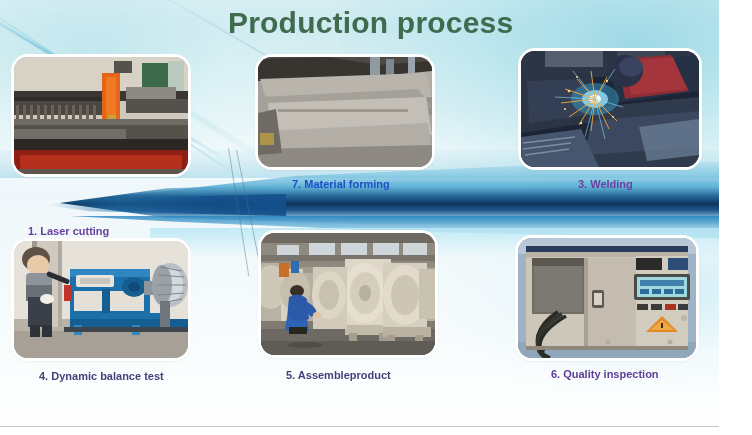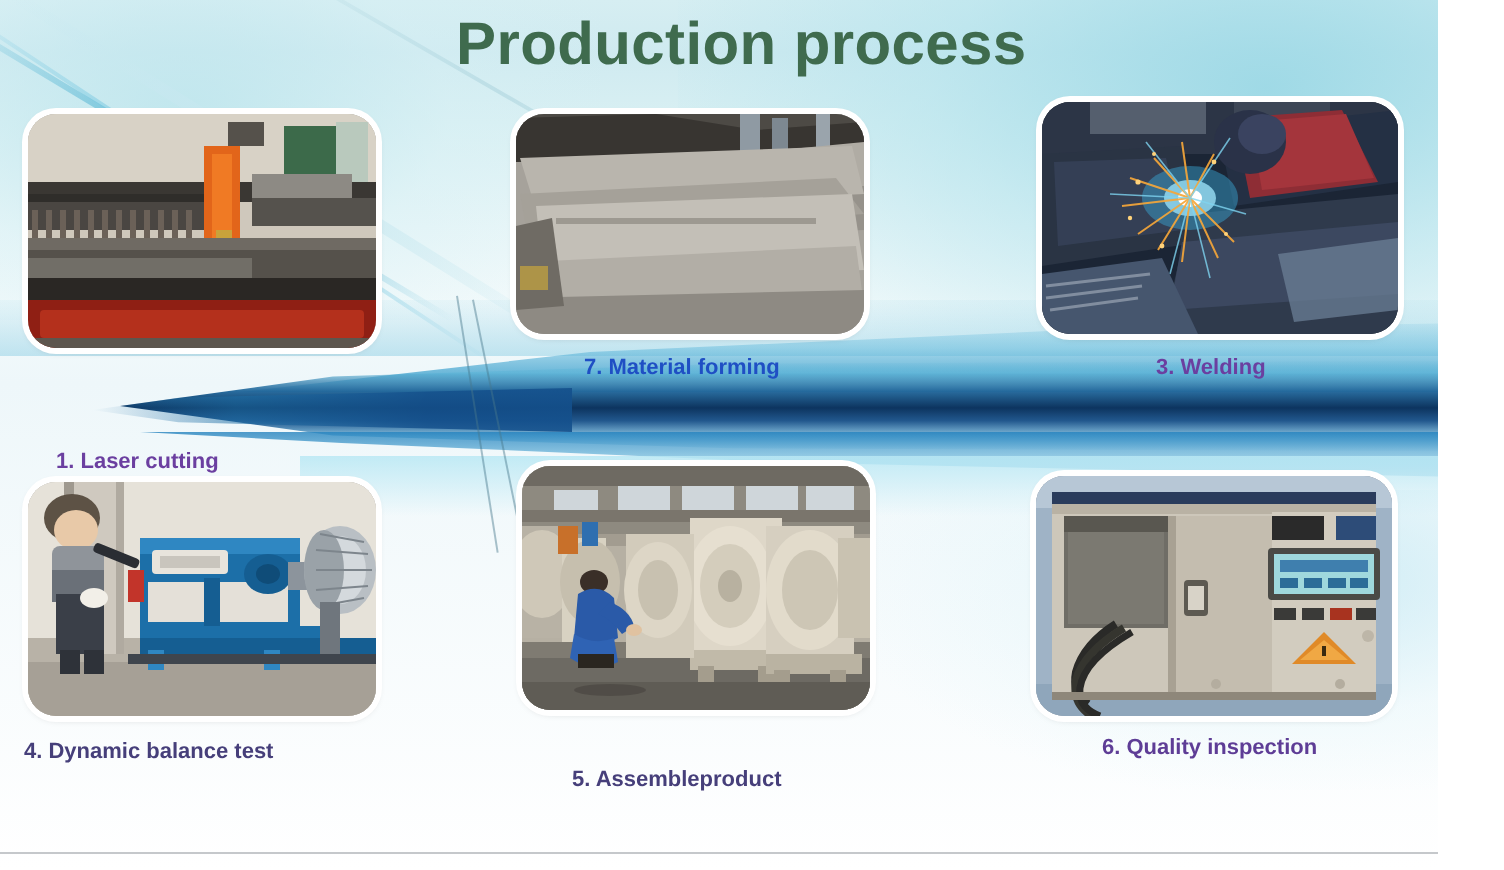--- a/index.html
+++ b/index.html
@@ -451,21 +451,21 @@
         <line x1="146" y1="62" x2="168" y2="58"></line>
       </g>
       <rect x="56" y="72" width="96" height="12" fill="#1c6fa8"></rect>
       <rect x="56" y="78" width="118" height="8" fill="#155e92"></rect>
       <rect x="60" y="84" width="8" height="10" fill="#2f87c2"></rect>
       <rect x="118" y="84" width="8" height="10" fill="#2f87c2"></rect>
       <rect x="146" y="60" width="10" height="26" fill="#6f767d"></rect>
       <rect x="50" y="86" width="124" height="5" fill="#3f454d"></rect>
     </svg>
   </div>
-  <div class="cap" style="left: 12px; top: 370px; color: rgb(70, 63, 122);">4. Dynamic balance test</div>
+  <div class="cap" style="left: 39px; top: 370px; color: rgb(70, 63, 122);">4. Dynamic balance test</div>
 
   <div class="tile" style="left:261px; top:233px; width:174px; height:122px;">
     <svg class="ph" viewBox="0 0 174 122" preserveAspectRatio="none">
       <rect x="0" y="0" width="174" height="122" fill="#b6b0a3"></rect>
       <rect x="0" y="0" width="174" height="34" fill="#8e8a80"></rect>
       <rect x="0" y="0" width="174" height="10" fill="#6e6a62"></rect>
       <g fill="#cfd6da">
         <rect x="48" y="10" width="26" height="12"></rect>
           <rect x="80" y="10" width="26" height="12"></rect>
         <rect x="112" y="10" width="26" height="12"></rect>
@@ -509,21 +509,21 @@
         <path d="M28 64 q10 -6 18 2 l2 20 q-12 6 -22 0 Z" fill="#2a5aa8"></path>
         <path d="M44 68 q10 4 12 12 l-6 4 q-6 -8 -12 -10 Z" fill="#2a5aa8"></path>
         <path d="M26 84 q10 6 20 2 l2 12 q-12 6 -24 -2 Z" fill="#2f63b4"></path>
         <rect x="28" y="94" width="18" height="7" fill="#2a2620"></rect>
         <ellipse cx="56" cy="82" rx="4" ry="3" fill="#e0c2a0"></ellipse>
       </g>
       <rect x="0" y="108" width="174" height="14" fill="#5f5c55"></rect>
       <ellipse cx="44" cy="112" rx="18" ry="3" fill="#4c4944" opacity="0.8"></ellipse>
     </svg>
   </div>
-  <div class="cap" style="left: 286px; top: 384px; color: rgb(70, 63, 122);">5. Assembleproduct</div>
+  <div class="cap" style="left: 286px; top: 369px; color: rgb(70, 63, 122);">5. Assembleproduct</div>
 
   <div class="tile" style="left:518px; top:238px; width:178px; height:120px;">
     <svg class="ph" viewBox="0 0 178 120" preserveAspectRatio="none">
       <rect x="0" y="0" width="178" height="120" fill="#9fb3c6"></rect>
       <rect x="0" y="0" width="178" height="16" fill="#b7c7d6"></rect>
       <rect x="0" y="104" width="178" height="16" fill="#8fa6bb"></rect>
       <rect x="8" y="8" width="162" height="104" rx="3" fill="#cdc7ba"></rect>
       <rect x="8" y="8" width="162" height="8" fill="#2a3c5c"></rect>
       <rect x="8" y="14" width="162" height="5" fill="#b9b2a4"></rect>
       <rect x="14" y="20" width="52" height="56" fill="#6f6d66"></rect>

